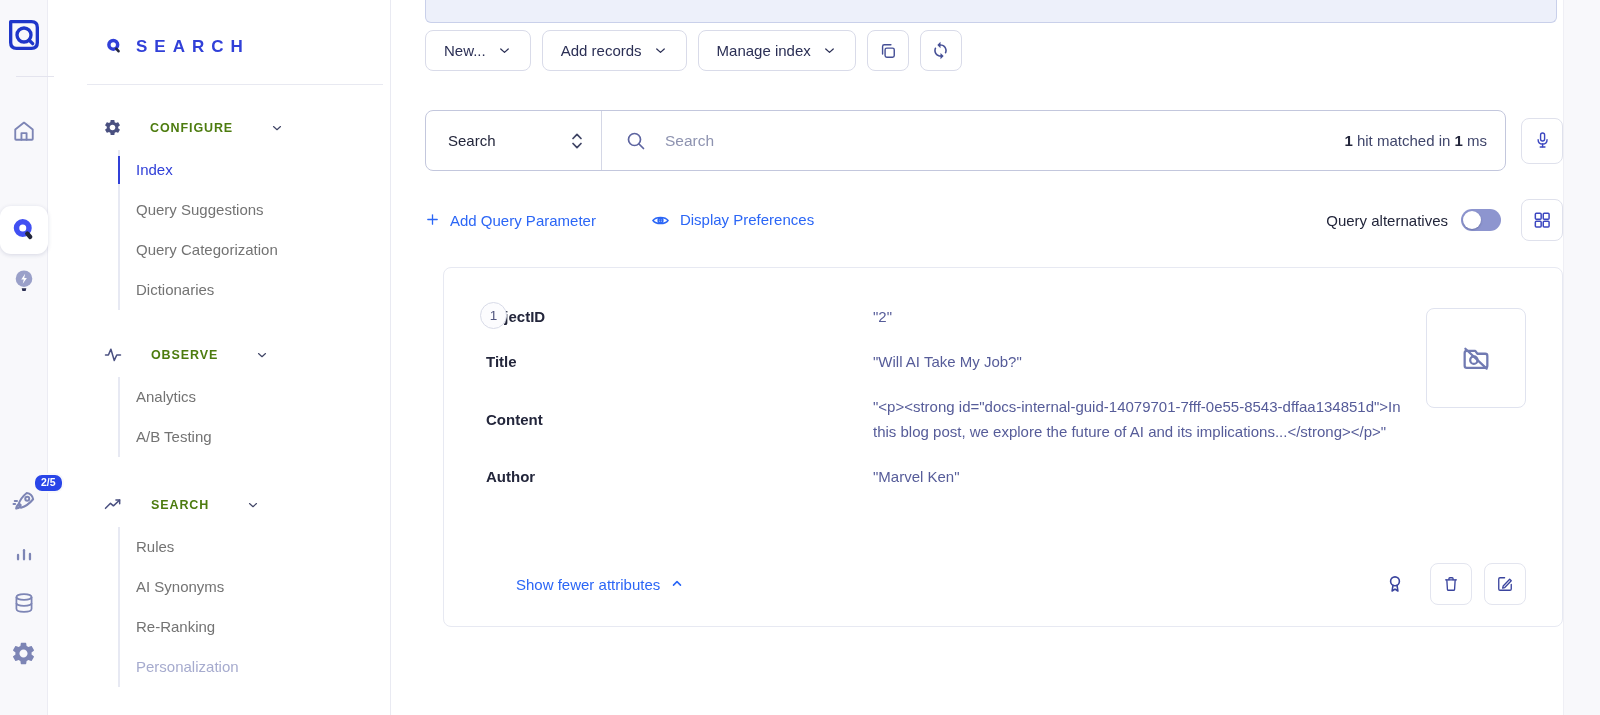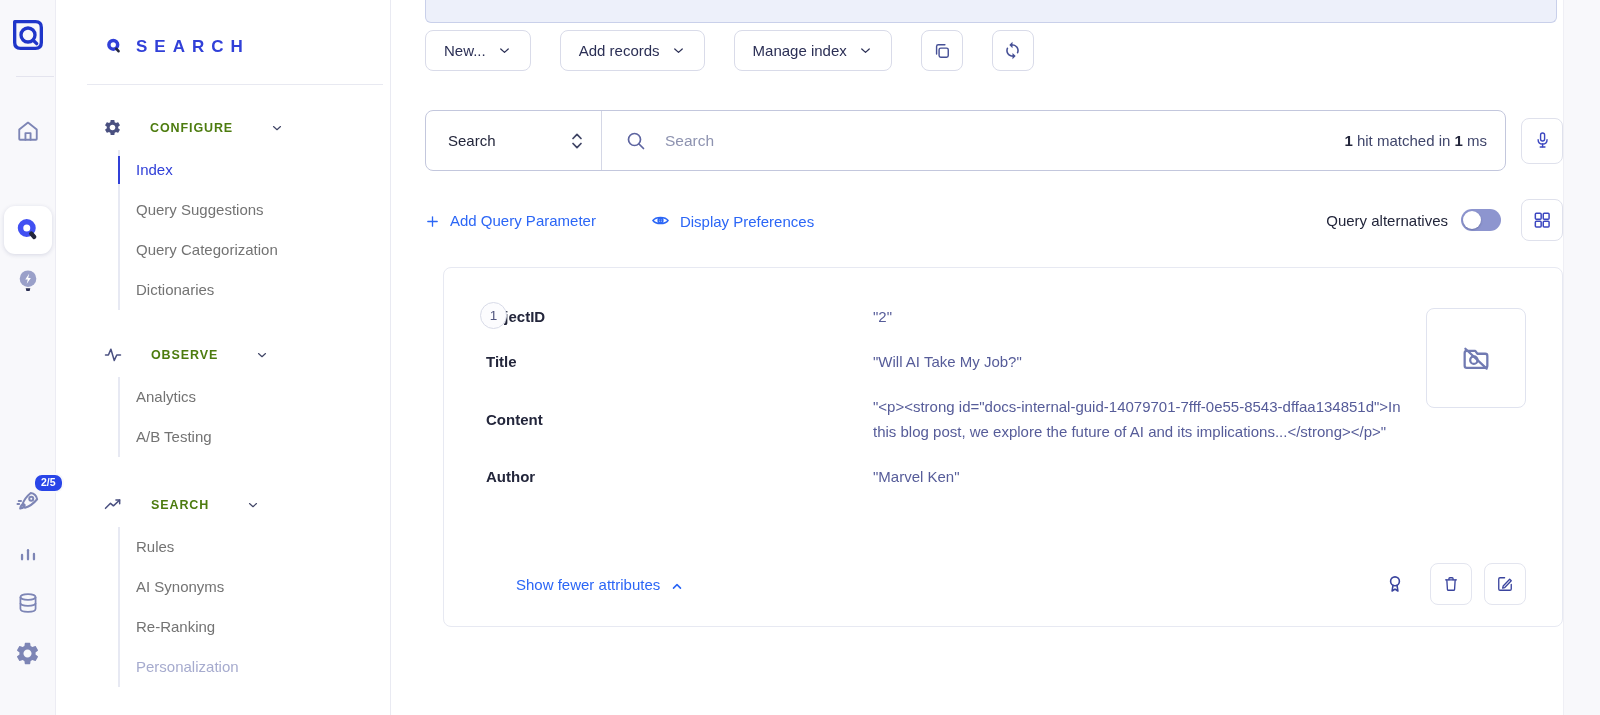--- a/index.html
+++ b/index.html
@@ -1,20 +1,20 @@
 <!DOCTYPE html>
 <html><head>
 <meta charset="utf-8">
 <style>
   * { margin:0; padding:0; box-sizing:border-box; }
   html,body { width:1600px; height:715px; }
   body { font-family:"Liberation Sans","DejaVu Sans",sans-serif; background:#ffffff; overflow:hidden; position:relative; color:#23263b; }
 
   
-  .rail { position:absolute; left:0; top:0; width:56px; height:715px; background:#f8f8fb; border-right:1px solid #ececf3; z-index:3; }
+  .rail { position:absolute; left:0; top:0; width:48px; height:715px; background:#f8f8fb; border-right:1px solid #ececf3; z-index:3; }
   .rail .r-item { position:absolute; left:50%; transform:translateX(-50%); display:flex; align-items:center; justify-content:center; color:#7d85b5; cursor:pointer; }
   .rail .logo { top:12px; width:46px; height:46px; color:#1f36c9; }
   .rail .r-div { position:absolute; top:76px; left:16px; width:38px; border-top:1px solid #e4e4ee; }
   .rail .home { top:116px; width:30px; height:30px; }
   .rail .active-tile { top:206px; width:48px; height:48px; background:#ffffff; border-radius:11px; box-shadow:0 1px 4px rgba(45,50,105,.16); }
   .rail .bulb { top:265px; width:30px; height:32px; }
   .rail .rocket { top:486px; width:32px; height:32px; }
   .rail .badge-pill { position:absolute; top:473px; left:33px; background:#2945e8; color:#fff; font-size:10.5px; font-weight:700; padding:2px 6px 3px; border-radius:9px; border:2px solid #f8f8fb; z-index:2; line-height:1; }
   .rail .bars { top:541px; width:28px; height:28px; }
   .rail .db   { top:589px; width:28px; height:28px; }
@@ -33,21 +33,21 @@
   .sb-item.active { color:#3140d8; }
   .sb-item.active::before { content:""; position:absolute; left:-2px; top:6px; bottom:6px; width:2px; background:#3140d8; }
   .sb-item.disabled { color:#a6abce; }
 
   
   .main { position:absolute; left:391px; right:37px; top:0; bottom:0; padding-left:34px; background:#ffffff; }
   .gutter { position:absolute; right:0; top:0; width:37px; height:715px; background:#f8f8fb; border-left:1px solid #efeff5; }
 
   .banner { width:1132px; height:23px; background:#edf0fa; border:1px solid #c9d0ea; border-top:none; border-radius:0 0 6px 6px; }
 
-  .toolbar { display:flex; align-items:center; gap:29px; margin-top:7px; }
+  .toolbar { display:flex; align-items:center; gap:11px; margin-top:7px; }
   .tb-btn { height:41px; display:flex; align-items:center; gap:11px; padding:0 18px; background:#fff; border:1px solid #d9dbe9; border-radius:8px; font-size:15px; color:#2b2f55; cursor:pointer; }
   .tb-btn .chev { color:#2b2f55; }
   .tb-ibtn { width:42px; height:41px; display:flex; align-items:center; justify-content:center; background:#fff; border:1px solid #d9dbe9; border-radius:8px; color:#454f96; cursor:pointer; }
 
   .tabs { display:flex; gap:37px; margin-top:34px; padding-left:7px; border-bottom:1px solid #e2e4ee; }
   .tab { position:relative; padding-bottom:19px; font-size:15.5px; color:#4c5282; cursor:pointer; white-space:nowrap; }
   .tab.active { color:#23263b; font-weight:500; }
   .tab.active::after { content:""; position:absolute; left:-5px; right:-5px; bottom:0; height:3.5px; background:#2742d9; border-radius:2px; }
 
   .search-row { display:flex; align-items:center; margin-top:39px; }
@@ -55,21 +55,21 @@
   .search-mode { width:176px; display:flex; align-items:center; justify-content:space-between; padding:0 16px 0 22px; border-right:1px solid #d4d7e6; cursor:pointer; }
   .search-mode .lbl { font-size:15px; color:#23263b; }
   .search-input-wrap { flex:1; display:flex; align-items:center; padding:0 18px 0 22px; gap:17px; }
   .search-input-wrap input { flex:1; border:none; outline:none; font-size:15.5px; color:#23263b; font-family:inherit; background:transparent; }
   .search-input-wrap input::placeholder { color:#8e93b0; }
   .hits { white-space:nowrap; font-size:15px; color:#40466b; }
   .hits b { color:#23263b; font-weight:700; }
   .mic-btn { width:42px; height:46px; margin-left:15px; display:flex; align-items:center; justify-content:center; border:1px solid #dfe1ec; border-radius:8px; background:#fff; color:#3c47c0; cursor:pointer; }
 
   .qp-row { display:flex; align-items:center; margin-top:28px; height:42px; }
-  .link { display:flex; align-items:flex-end; gap:10px; color:#2b66f6; font-size:15px; cursor:pointer; }
+  .link { display:flex; align-items:flex-start; gap:10px; color:#2b66f6; font-size:15px; cursor:pointer; }
   .link + .link { margin-left:55px; }
   .qp-right { margin-left:auto; display:flex; align-items:center; }
   .qa-label { font-size:15px; color:#23263b; }
   .toggle { width:40px; height:22px; border-radius:11px; background:#8d95cf; margin-left:13px; position:relative; cursor:pointer; }
   .toggle .knob { position:absolute; left:2px; top:2px; width:18px; height:18px; border-radius:50%; background:#fff; box-shadow:0 1px 2px rgba(30,35,80,.3); }
   .grid-btn { width:42px; height:42px; margin-left:20px; display:flex; align-items:center; justify-content:center; border:1px solid #dfe1ec; border-radius:8px; background:#fff; color:#3c47c0; cursor:pointer; }
 
   .card { position:relative; margin-top:26px; margin-left:18px; width:1120px; height:360px; background:#fff; border:1px solid #e7e9f2; border-radius:8px; }
   .rank-badge { position:absolute; left:36px; top:34px; width:27px; height:27px; border:1px solid #d8dbe8; border-radius:50%; background:#fcfcfe; display:flex; align-items:center; justify-content:center; font-size:13.5px; color:#50557e; }
   .attrs { display:grid; grid-template-columns:330px 540px; column-gap:57px; row-gap:20px; margin:36px 0 0 42px; }

